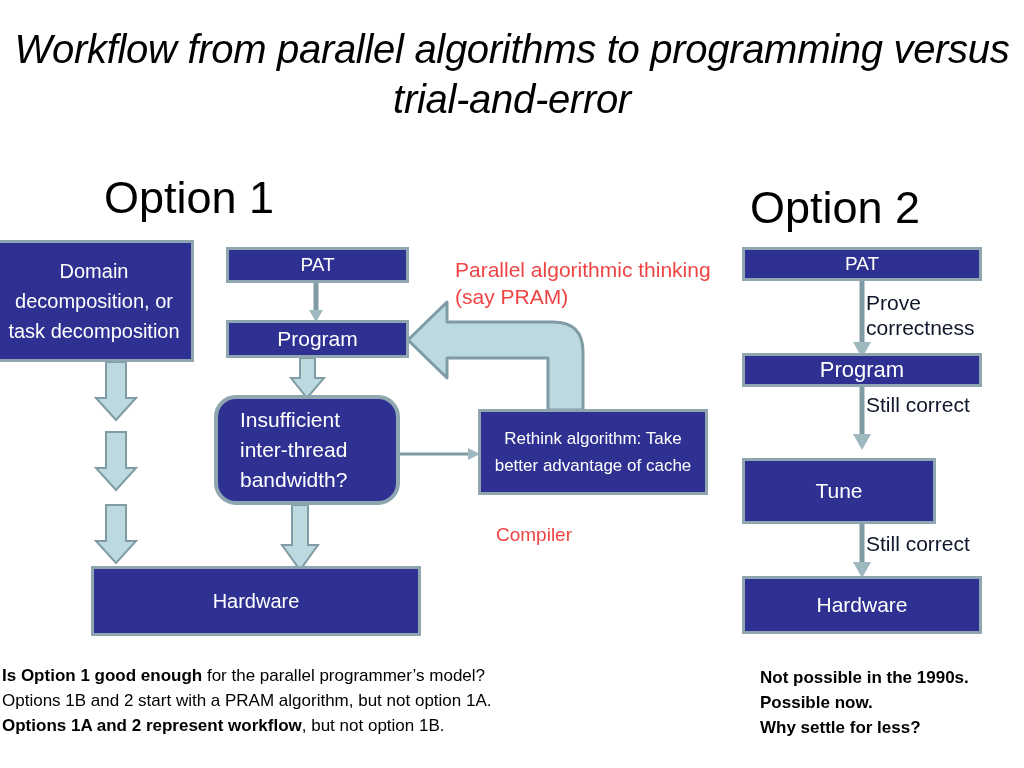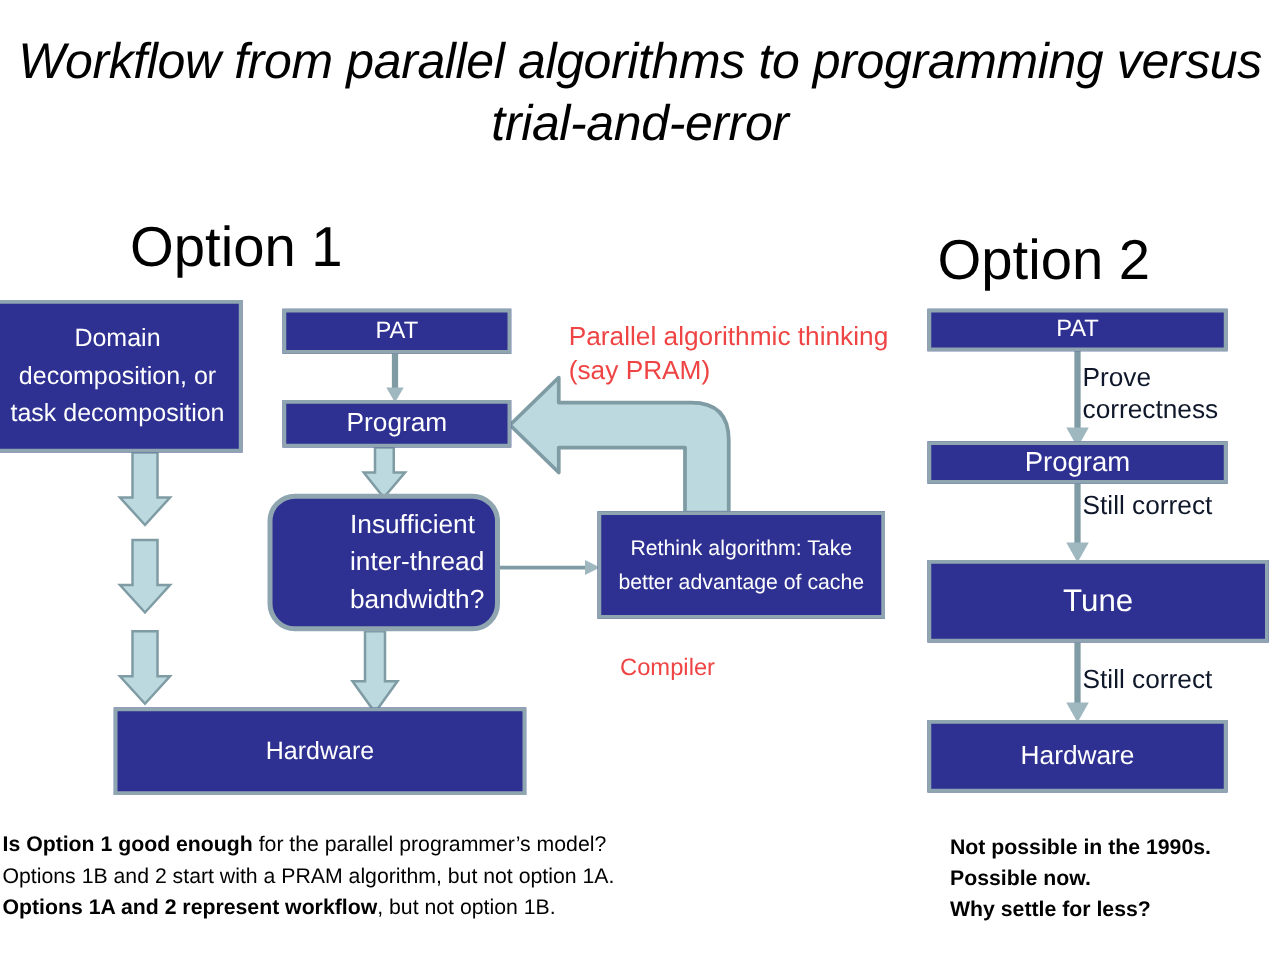--- a/index.html
+++ b/index.html
@@ -180,21 +180,21 @@
   </div>
 
   <div class="pbox" style="left:226px; top:247px; width:183px; height:36px; font-size:19px;">
     <span class="btxt">PAT</span>
   </div>
 
   <div class="pbox" style="left:226px; top:320px; width:183px; height:38px; font-size:21px;">
     <span class="btxt">Program</span>
   </div>
 
-  <div class="pbox rounded" style="left:214px; top:395px; width:186px; height:110px; font-size:21px; line-height:30px; justify-content:flex-start;padding-left:40px;">
+  <div class="pbox rounded" style="left:214px; top:395px; width:186px; height:110px; font-size:21px; line-height:30px; justify-content:flex-start;">
     <span class="btxt" style="text-align:left; padding-left:22px;">Insufficient inter-thread bandwidth?</span>
   </div>
 
   <div class="pbox" style="left:478px; top:409px; width:230px; height:86px; font-size:17px; line-height:27px;">
     <span class="btxt">Rethink algorithm: Take better advantage of cache</span>
   </div>
 
   <div class="pbox" style="left:91px; top:566px; width:330px; height:70px; font-size:20px;">
     <span class="btxt">Hardware</span>
   </div>
@@ -206,21 +206,21 @@
   <div class="opt-head" id="opt2-head">Option 2</div>
 
   <div class="pbox" style="left:742px; top:247px; width:240px; height:34px; font-size:19px;">
     <span class="btxt">PAT</span>
   </div>
 
   <div class="pbox" style="left:742px; top:353px; width:240px; height:34px; font-size:22px;">
     <span class="btxt">Program</span>
   </div>
 
-  <div class="pbox" style="left:742px; top:448px; width:273px; height:66px; font-size:25px;">
+  <div class="pbox" style="left:742px; top:458px; width:194px; height:66px; font-size:21px;">
     <span class="btxt">Tune</span>
   </div>
 
   <div class="pbox" style="left:742px; top:576px; width:240px; height:58px; font-size:21px;">
     <span class="btxt">Hardware</span>
   </div>
 
   <div class="redlabel" style="left:866px; top:290px; width:150px;">Prove correctness</div>
 
   <div class="redlabel" style="left:866px; top:392px; width:160px; white-space:nowrap;">Still correct</div>

